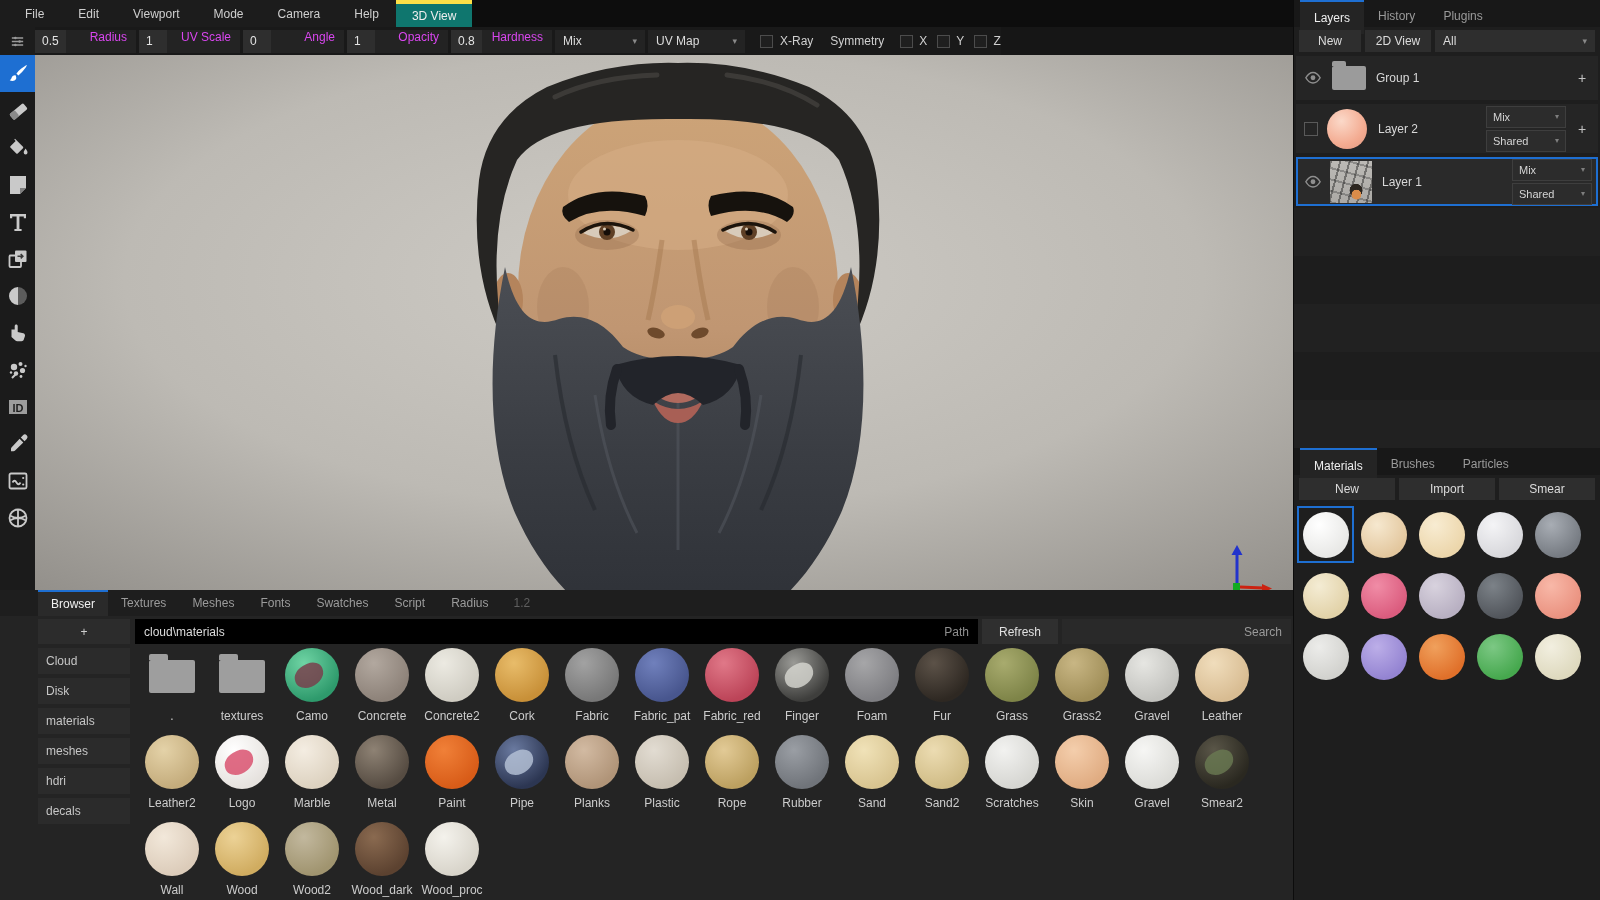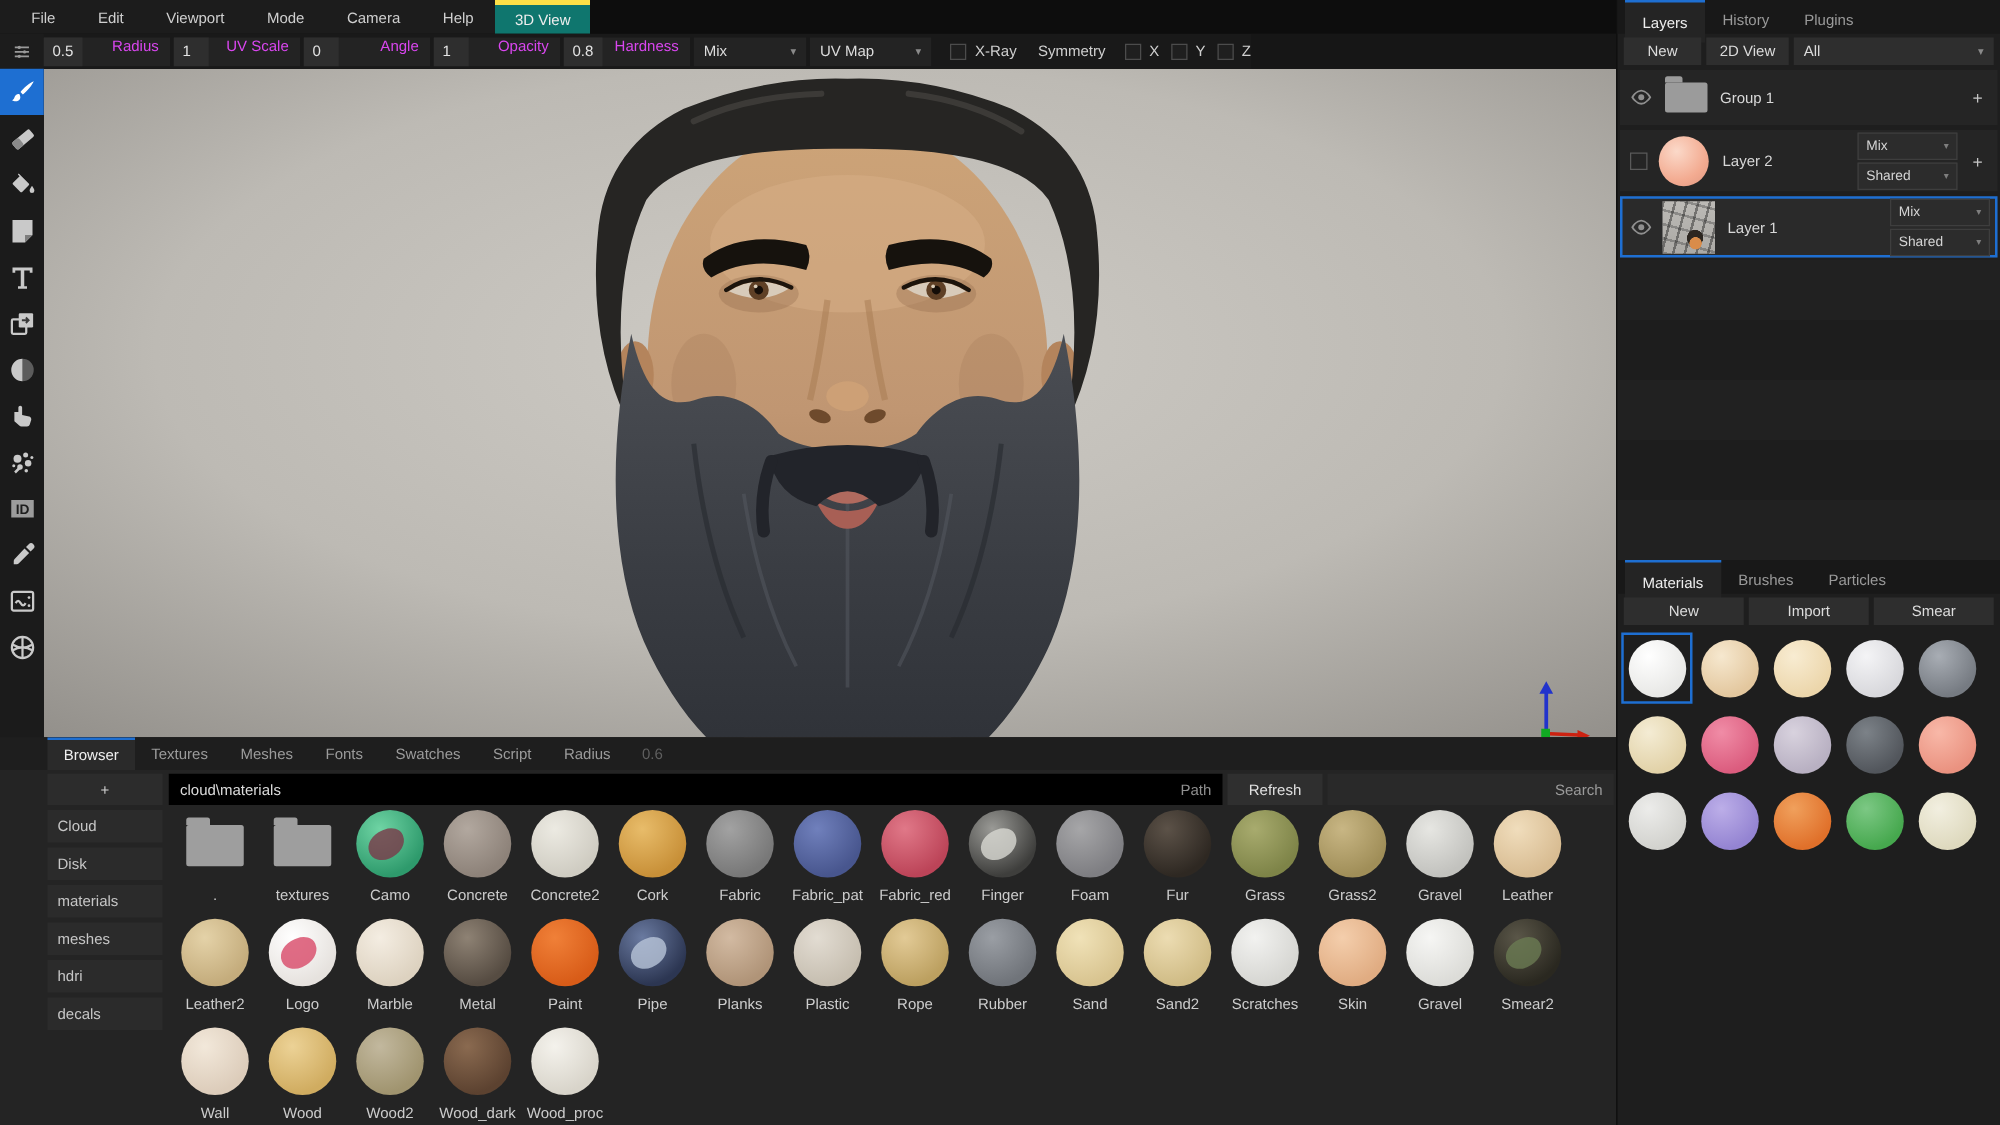--- a/index.html
+++ b/index.html
@@ -368,21 +368,21 @@
         <div class="btab">Meshes</div>
 
         <div class="btab">Fonts</div>
 
         <div class="btab">Swatches</div>
 
         <div class="btab">Script</div>
 
         <div class="btab">Radius</div>
 
-      <div class="bversion">0.6</div>
+      <div class="bversion">1.2</div>
     </div>
     <div class="toolrow">
       <div class="addbtn">+</div>
       <div class="pathfield">
         <span>cloud\materials</span>
         <span class="pathlab">Path</span>
       </div>
       <div class="refresh">Refresh</div>
       <input class="search" placeholder="Search" style="">
     </div>

